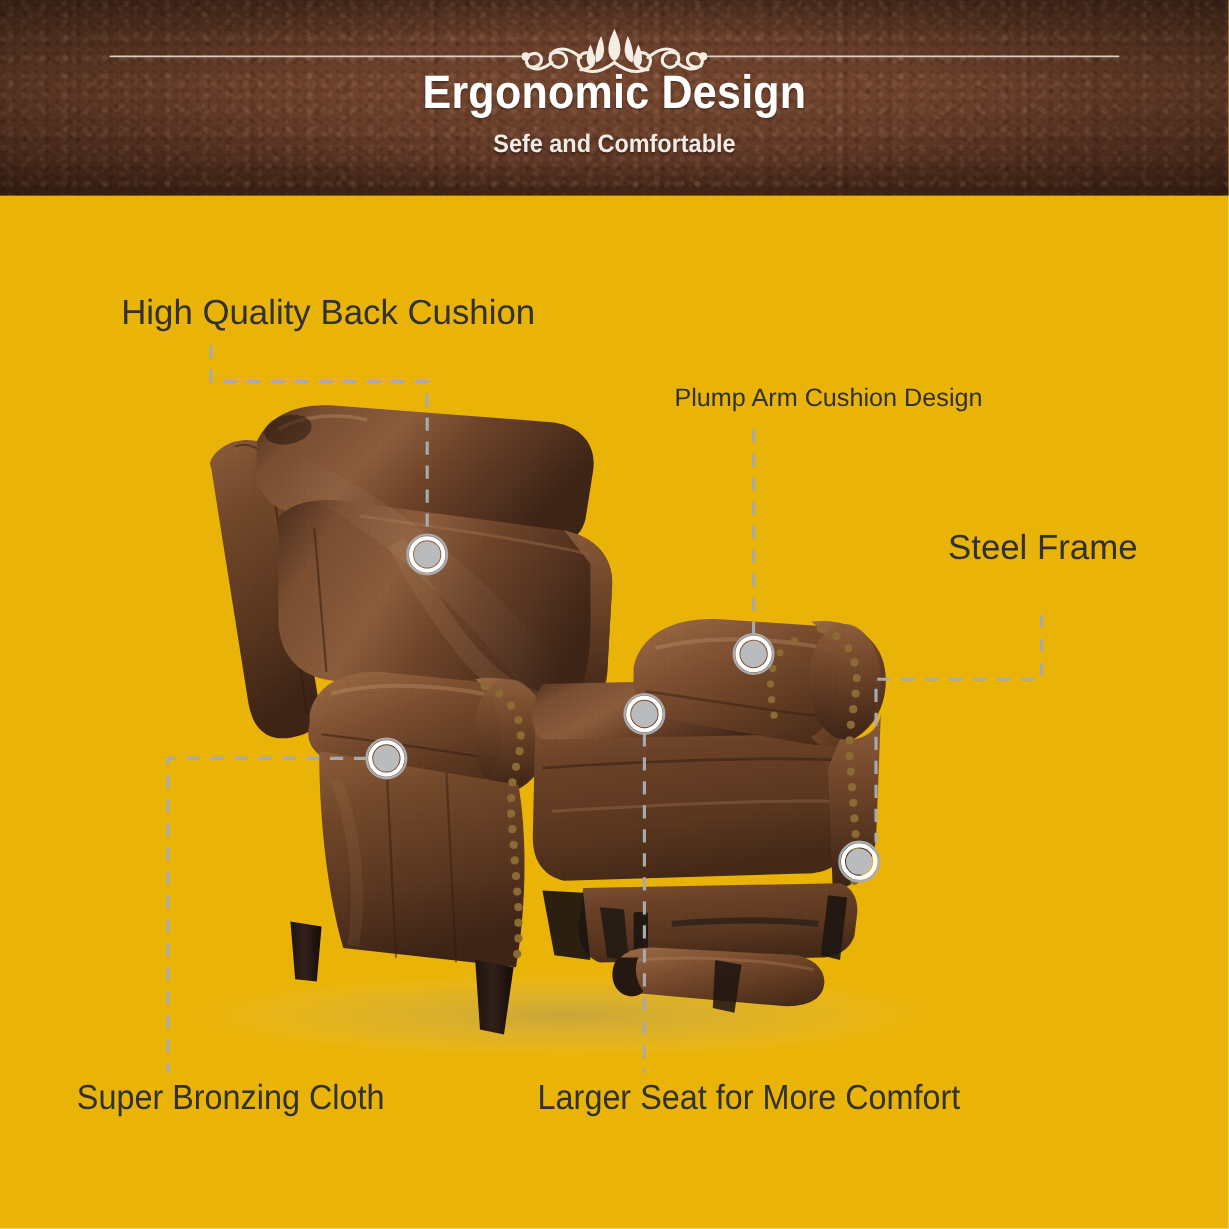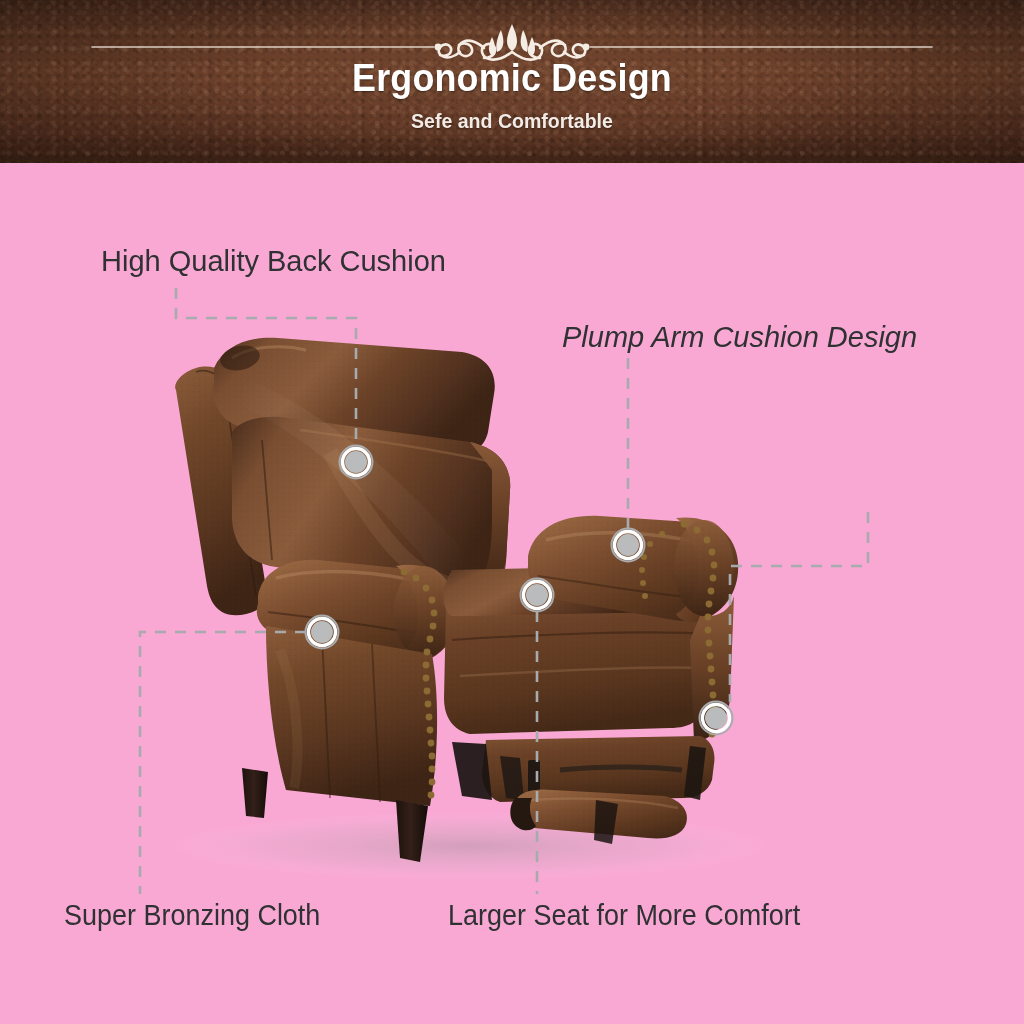--- a/index.html
+++ b/index.html
@@ -3,21 +3,21 @@
 <meta charset="utf-8">
 <style>
   html,body{margin:0;padding:0;}
   body{
     width:1024px;height:1024px;
     background:#ffffff;
     font-family:"Liberation Sans", sans-serif;
     overflow:hidden;
     position:relative;
   }
-  #stage{position:relative;width:1024px;height:1024px;overflow:hidden;background:#f9a8d4;}
+  #stage{position:relative;width:1024px;height:1024px;overflow:hidden;background:#eab308;}
 
   
   .header{
     position:absolute;left:0;top:0;width:1024px;height:163px;
     overflow:hidden;
     background:
       radial-gradient(ellipse 60% 80% at 50% 45%, rgba(125,78,54,0.55) 0%, rgba(0,0,0,0) 70%),
       linear-gradient(180deg,#4a2b1d 0%, #5d3724 18%, #6a3f29 45%, #5a3322 78%, #442618 100%);
   }
   
@@ -80,21 +80,21 @@
   
   .label{
     position:absolute;
     color:#2f3133;
     font-family:"Liberation Sans", sans-serif;
     font-weight:400;
     white-space:nowrap;
     line-height:1.18;
   }
   .lbl-back   { left:60px;  top:244px; font-size:29px;margin-left:41px; }
-  .lbl-arm    { left:562px; top:320px; font-size:29px;font-style:italic; }
+  .lbl-arm    { left:562px; top:320px; font-size:21px; }
   .lbl-steel  { left:762px; top:440px; font-size:29px; text-align:center; width:214px;}
   .lbl-steel span{display:block;}
   .lbl-bronze { left:64px;  top:898px; font-size:29px; transform:scaleX(.93); transform-origin:left top;}
   .lbl-seat   { left:448px; top:898px; font-size:29px; transform:scaleX(.93); transform-origin:left top;}
 
   
   #art{position:absolute;left:0;top:0;width:1024px;height:1024px;}
 </style>
 </head>
 <body>
@@ -424,19 +424,20 @@
         <circle cx="537" cy="595" r="11" fill="#b9bbbc"></circle>
       </g>
     </g>
   </svg>
 
   <div class="label lbl-back">High Quality Back Cushion</div>
 
   <div class="label lbl-arm">Plump Arm Cushion Design</div>
 
   <div class="label lbl-steel">
+    <span>Steel Frame</span>
   </div>
 
   <div class="label lbl-bronze">Super Bronzing Cloth</div>
 
   <div class="label lbl-seat">Larger Seat for More Comfort</div>
 
 </div>
 
 </body></html>

